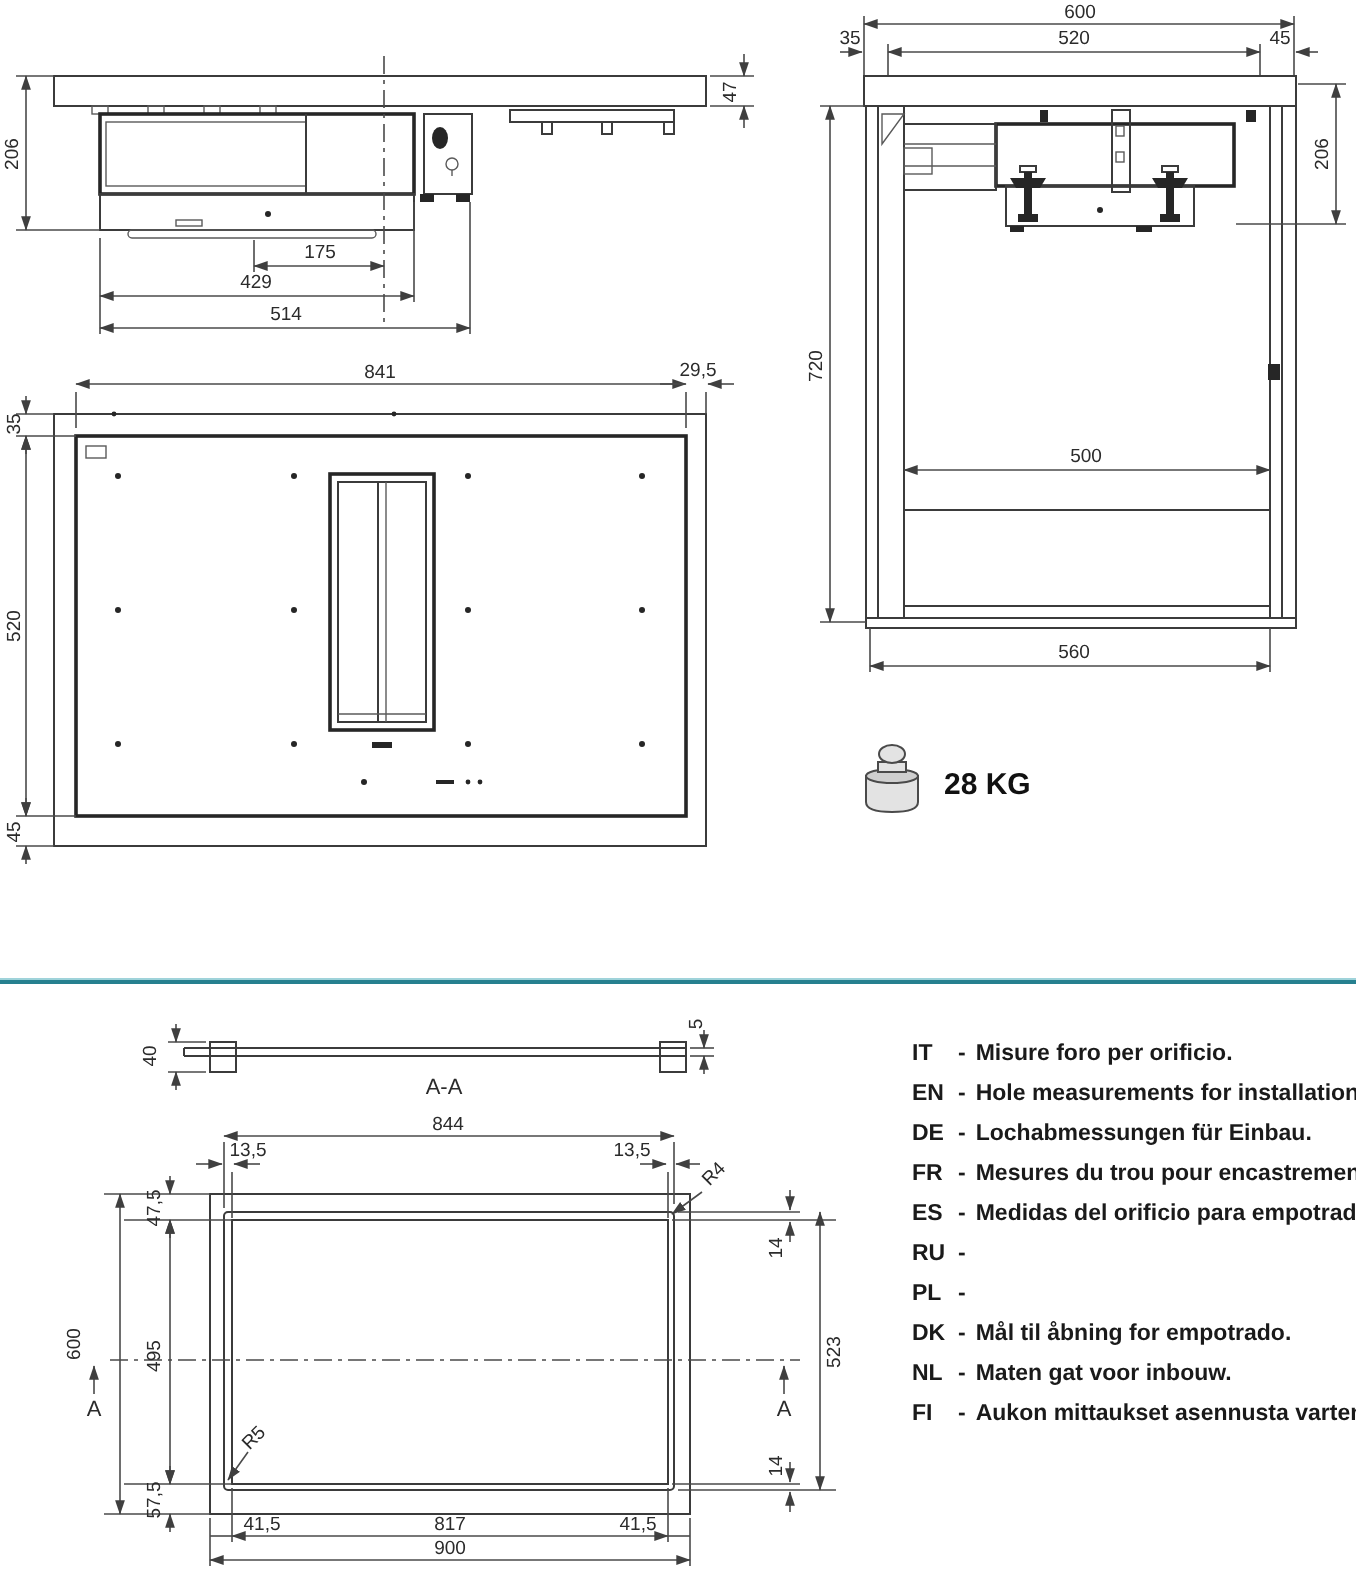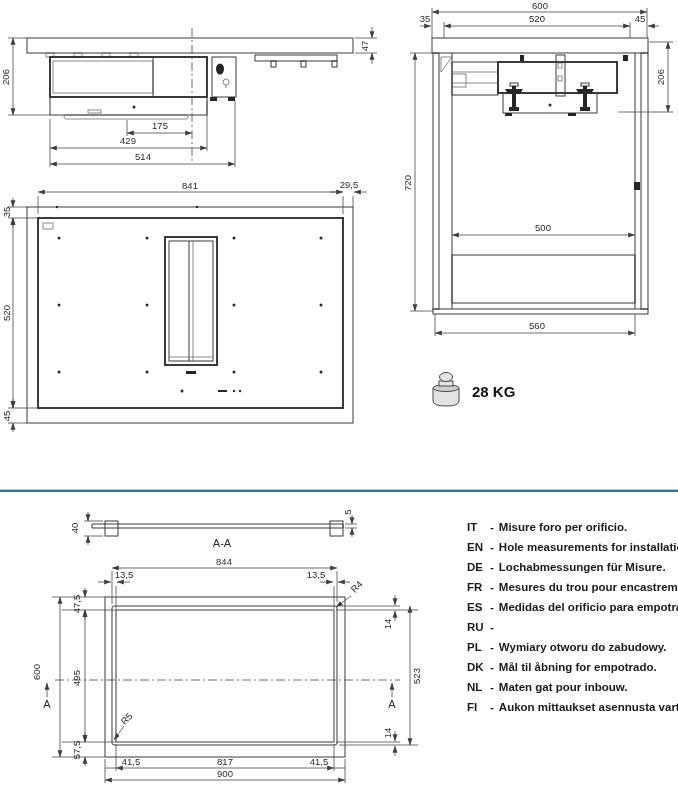--- a/index.html
+++ b/index.html
@@ -16,21 +16,21 @@
   .dt  {font:9.5px "Liberation Sans",sans-serif;fill:#2b2b2b;text-anchor:middle;}
   .lbl {font:11px "Liberation Sans",sans-serif;fill:#2b2b2b;text-anchor:middle;}
   .wt  {font:bold 15px "Liberation Sans",sans-serif;fill:#111;text-anchor:start;}
   
   .divider{position:absolute;left:0;top:489px;width:678px;height:2px;
            background:#26808f;border-top:1px solid #9fd3da;}
   
   .langs{position:absolute;left:456px;top:517px;font-size:11.5px;font-weight:bold;
          color:#1a1a1a;}
   .lang-row{display:flex;height:20px;line-height:20px;white-space:nowrap;}
-  .lang-code{width:23px;flex:0 0 23px;margin-left:11px;}
+  .lang-code{width:23px;flex:0 0 23px;}
   .lang-dash{margin-right:5px;}
 </style>
 </head>
 <body>
 
 <div id="canvas">
 
 <svg width="678" height="788" viewBox="0 0 678 788">
   <defs>
     <marker id="ar" viewBox="0 0 10 10" refX="9.5" refY="5" markerWidth="9" markerHeight="9" orient="auto-start-reverse">
@@ -315,50 +315,49 @@
     <span class="lang-text">Misure foro per orificio.</span>
   </div>
   <div class="lang-row">
     <span class="lang-code">EN</span>
     <span class="lang-dash">-</span>
     <span class="lang-text">Hole measurements for installation.</span>
   </div>
   <div class="lang-row">
     <span class="lang-code">DE</span>
     <span class="lang-dash">-</span>
-    <span class="lang-text">Lochabmessungen für Misure.</span>
+    <span class="lang-text">Lochabmessungen für Einbau.</span>
   </div>
   <div class="lang-row">
     <span class="lang-code">FR</span>
     <span class="lang-dash">-</span>
     <span class="lang-text">Mesures du trou pour encastrement.</span>
   </div>
   <div class="lang-row">
     <span class="lang-code">ES</span>
     <span class="lang-dash">-</span>
     <span class="lang-text">Medidas del orificio para empotrado.</span>
   </div>
   <div class="lang-row">
     <span class="lang-code">RU</span>
     <span class="lang-dash">-</span>
   </div>
   <div class="lang-row">
     <span class="lang-code">PL</span>
     <span class="lang-dash">-</span>
-    <span class="lang-text">Wymiary otworu do zabudowy.</span>
   </div>
   <div class="lang-row">
     <span class="lang-code">DK</span>
     <span class="lang-dash">-</span>
     <span class="lang-text">Mål til åbning for empotrado.</span>
   </div>
   <div class="lang-row">
     <span class="lang-code">NL</span>
     <span class="lang-dash">-</span>
-    <span class="lang-text">Maten gat pour inbouw.</span>
+    <span class="lang-text">Maten gat voor inbouw.</span>
   </div>
   <div class="lang-row">
     <span class="lang-code">FI</span>
     <span class="lang-dash">-</span>
     <span class="lang-text">Aukon mittaukset asennusta varten.</span>
   </div>
 </div>
 
 </div>
 

